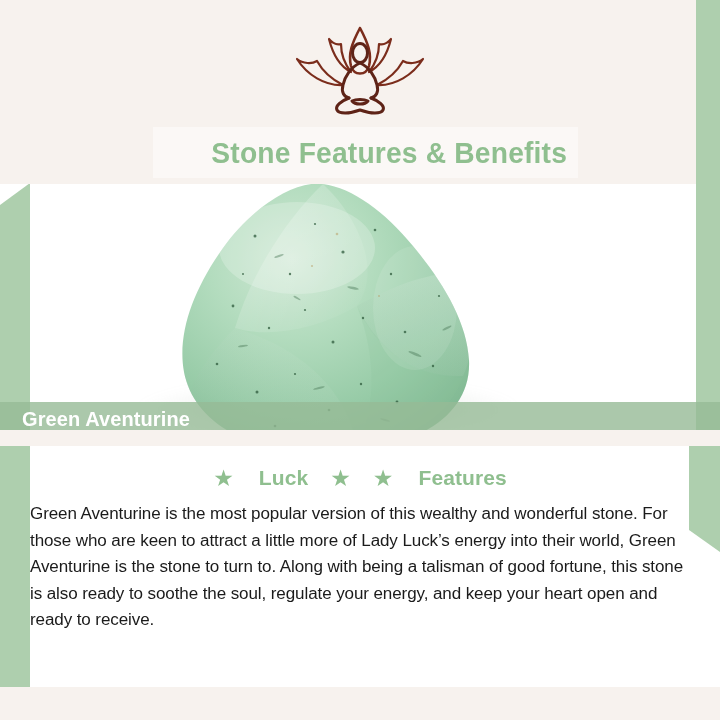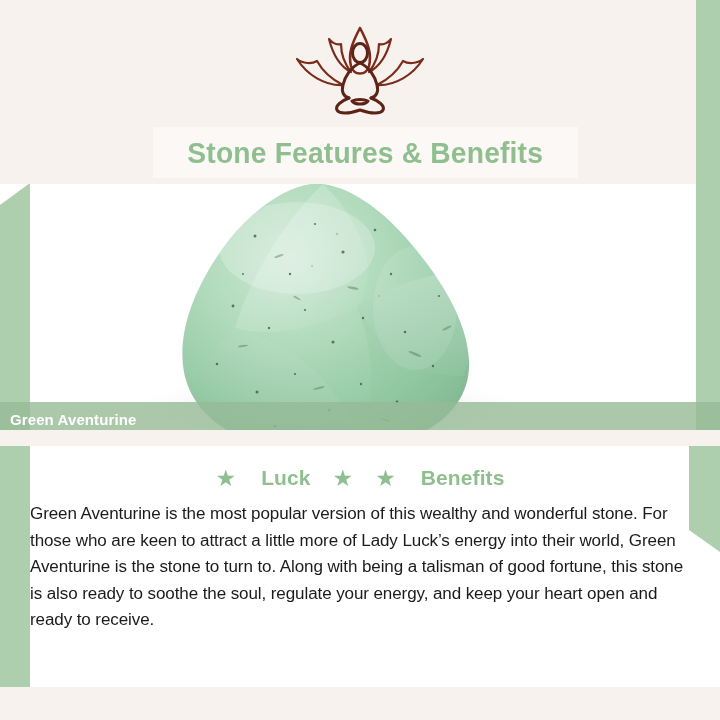--- a/index.html
+++ b/index.html
@@ -87,21 +87,21 @@
   }
 
   
   .title-bar {
     position: absolute;
     left: 153px; top: 127px;
     width: 425px; height: 51px;
     background: #fbf8f6;
     display: flex;
     align-items: center;
-    justify-content: center;
+    justify-content: flex-end;
   }
   .title-text {
     font-size: 30px;
     font-weight: 700;
     color: #8fbf8f;
     letter-spacing: 0.2px;
     white-space: nowrap;
     transform: scaleX(0.94);
   }
 
@@ -130,23 +130,23 @@
   
   .label-band {
     position: absolute;
     left: 0; top: 402px;
     width: 720px; height: 34px;
     background: rgba(150,186,150,0.80);
     display: flex;
     align-items: center;
   }
   .label-band-text {
-    margin-left: 10px;
+    margin-left: 22px;
     color: #ffffff;
-    font-size: 15px;
+    font-size: 20px;
     font-weight: 700;
     letter-spacing: 0.1px;
   }
 
   
   .benefits-row {
     position: absolute;
     left: 0; top: 466px;
     width: 720px;
     display: flex;
@@ -333,20 +333,20 @@
   <div class="benefits-row">
     <div class="benefit">
       <span class="benefit-star">★</span>
       <span class="benefit-label">Luck</span>
     </div>
     <div class="benefit">
       <span class="benefit-star">★</span>
     </div>
     <div class="benefit">
       <span class="benefit-star">★</span>
-      <span class="benefit-label">Benefits</span>
+      <span class="benefit-label">Features</span>
     </div>
   </div>
 
   <p class="body-copy">Green Aventurine is the most popular version of this wealthy and wonderful stone. For those who are keen to attract a little more of Lady Luck’s energy into their world, Green Aventurine is the stone to turn to. Along with being a talisman of good fortune, this stone is also ready to soothe the soul, regulate your energy, and keep your heart open and ready to receive.</p>
 
   <div class="cream-bottom"></div>
 </div>
 
 </body></html>

